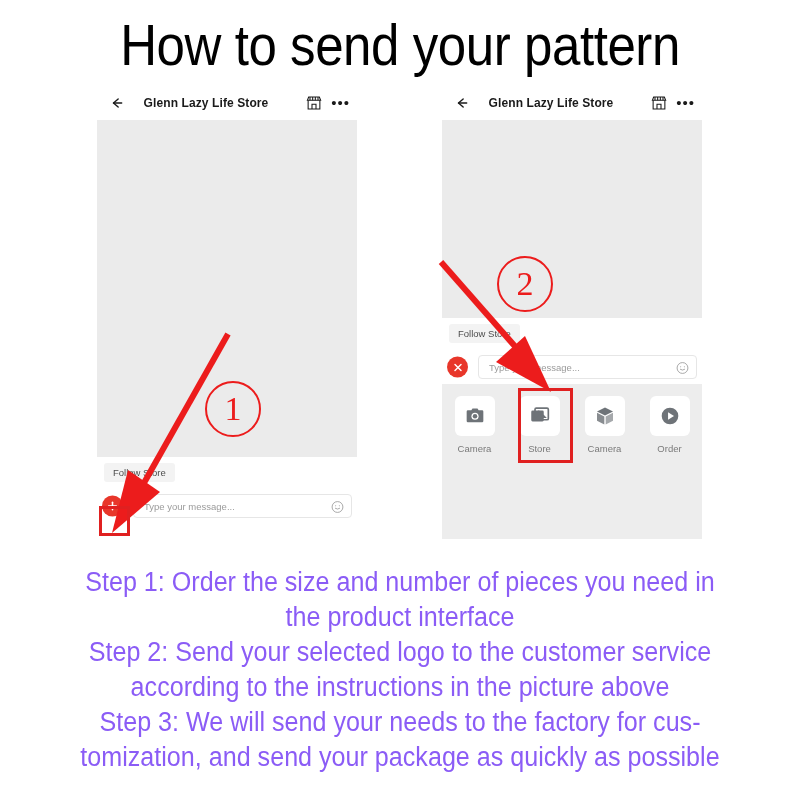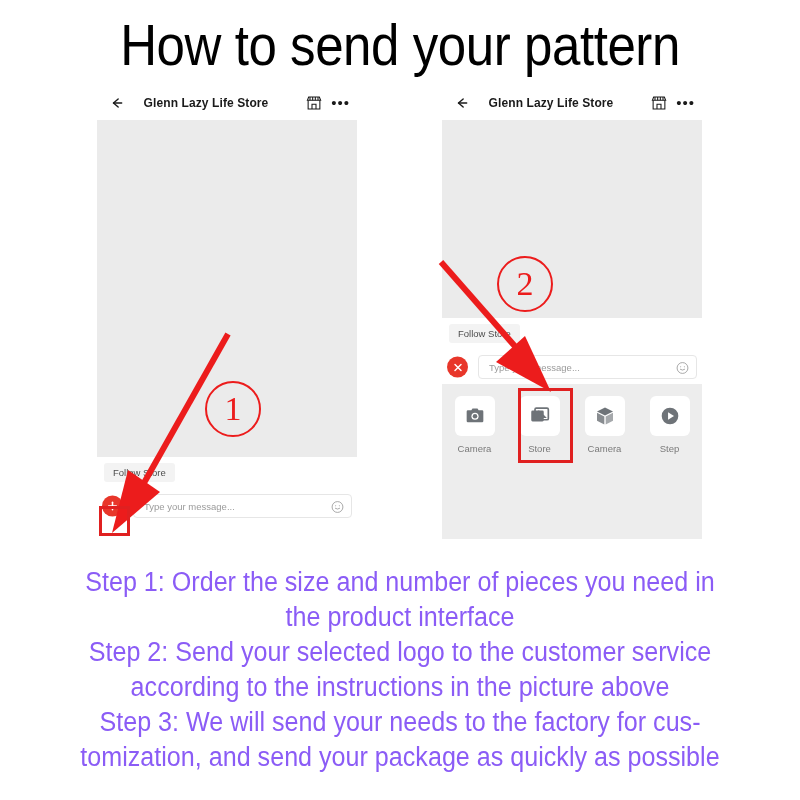--- a/index.html
+++ b/index.html
@@ -400,21 +400,21 @@
         <div class="attach-label">Camera</div>
       </div>
 
       <div class="attach-item">
         <div class="attach-tile">
           <svg viewBox="0 0 24 24" width="20" height="20">
             <circle cx="12" cy="12" r="10" fill="#6e7378"></circle>
             <path d="M9.7 7.6 L16.8 12 L9.7 16.4 Z" fill="#ffffff"></path>
           </svg>
         </div>
-        <div class="attach-label">Step</div>
+        <div class="attach-label">Order</div>
       </div>
 
     </div>
   </div>
 </div>
 
 <svg class="anno-svg" viewBox="0 0 800 800">
 
   <g>
     <line x1="228" y1="334" x2="140" y2="490" stroke="#ec1c1c" stroke-width="6"></line>

